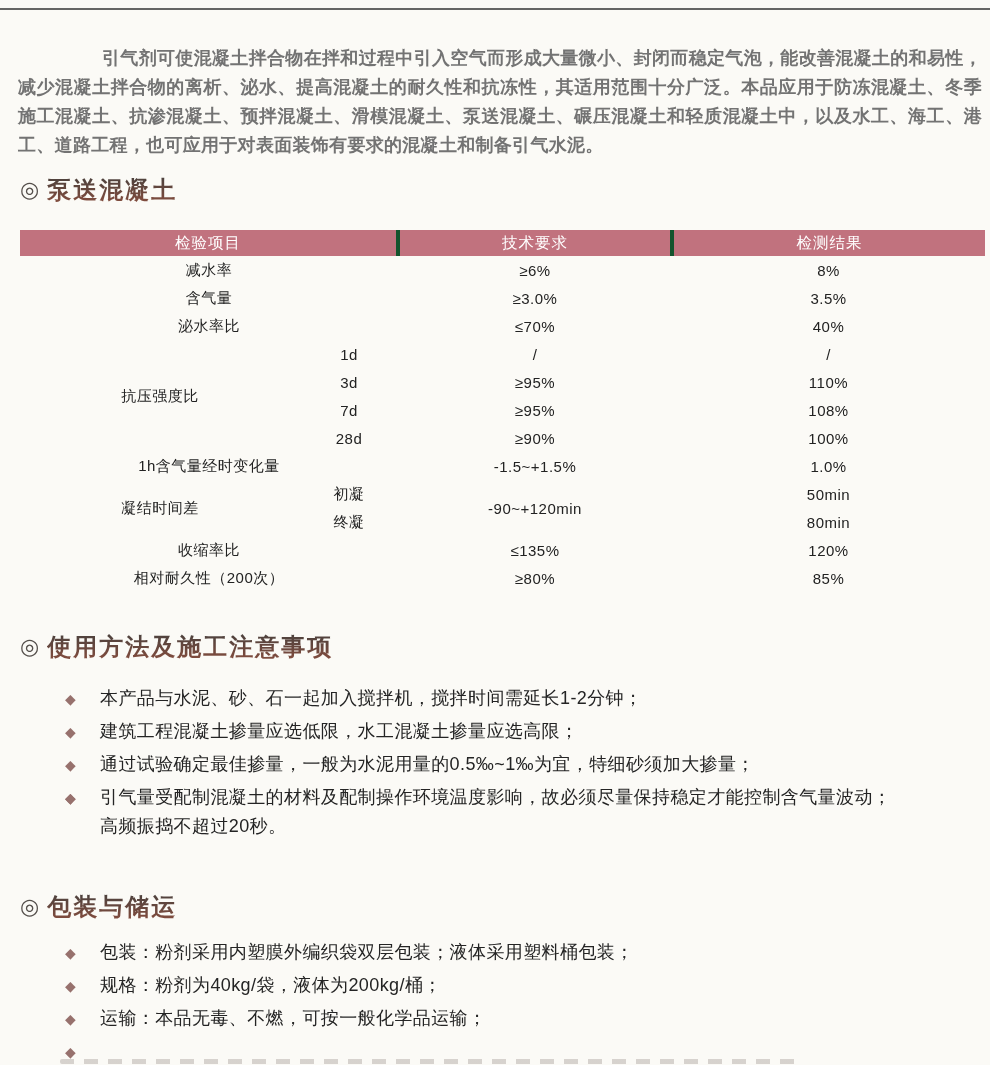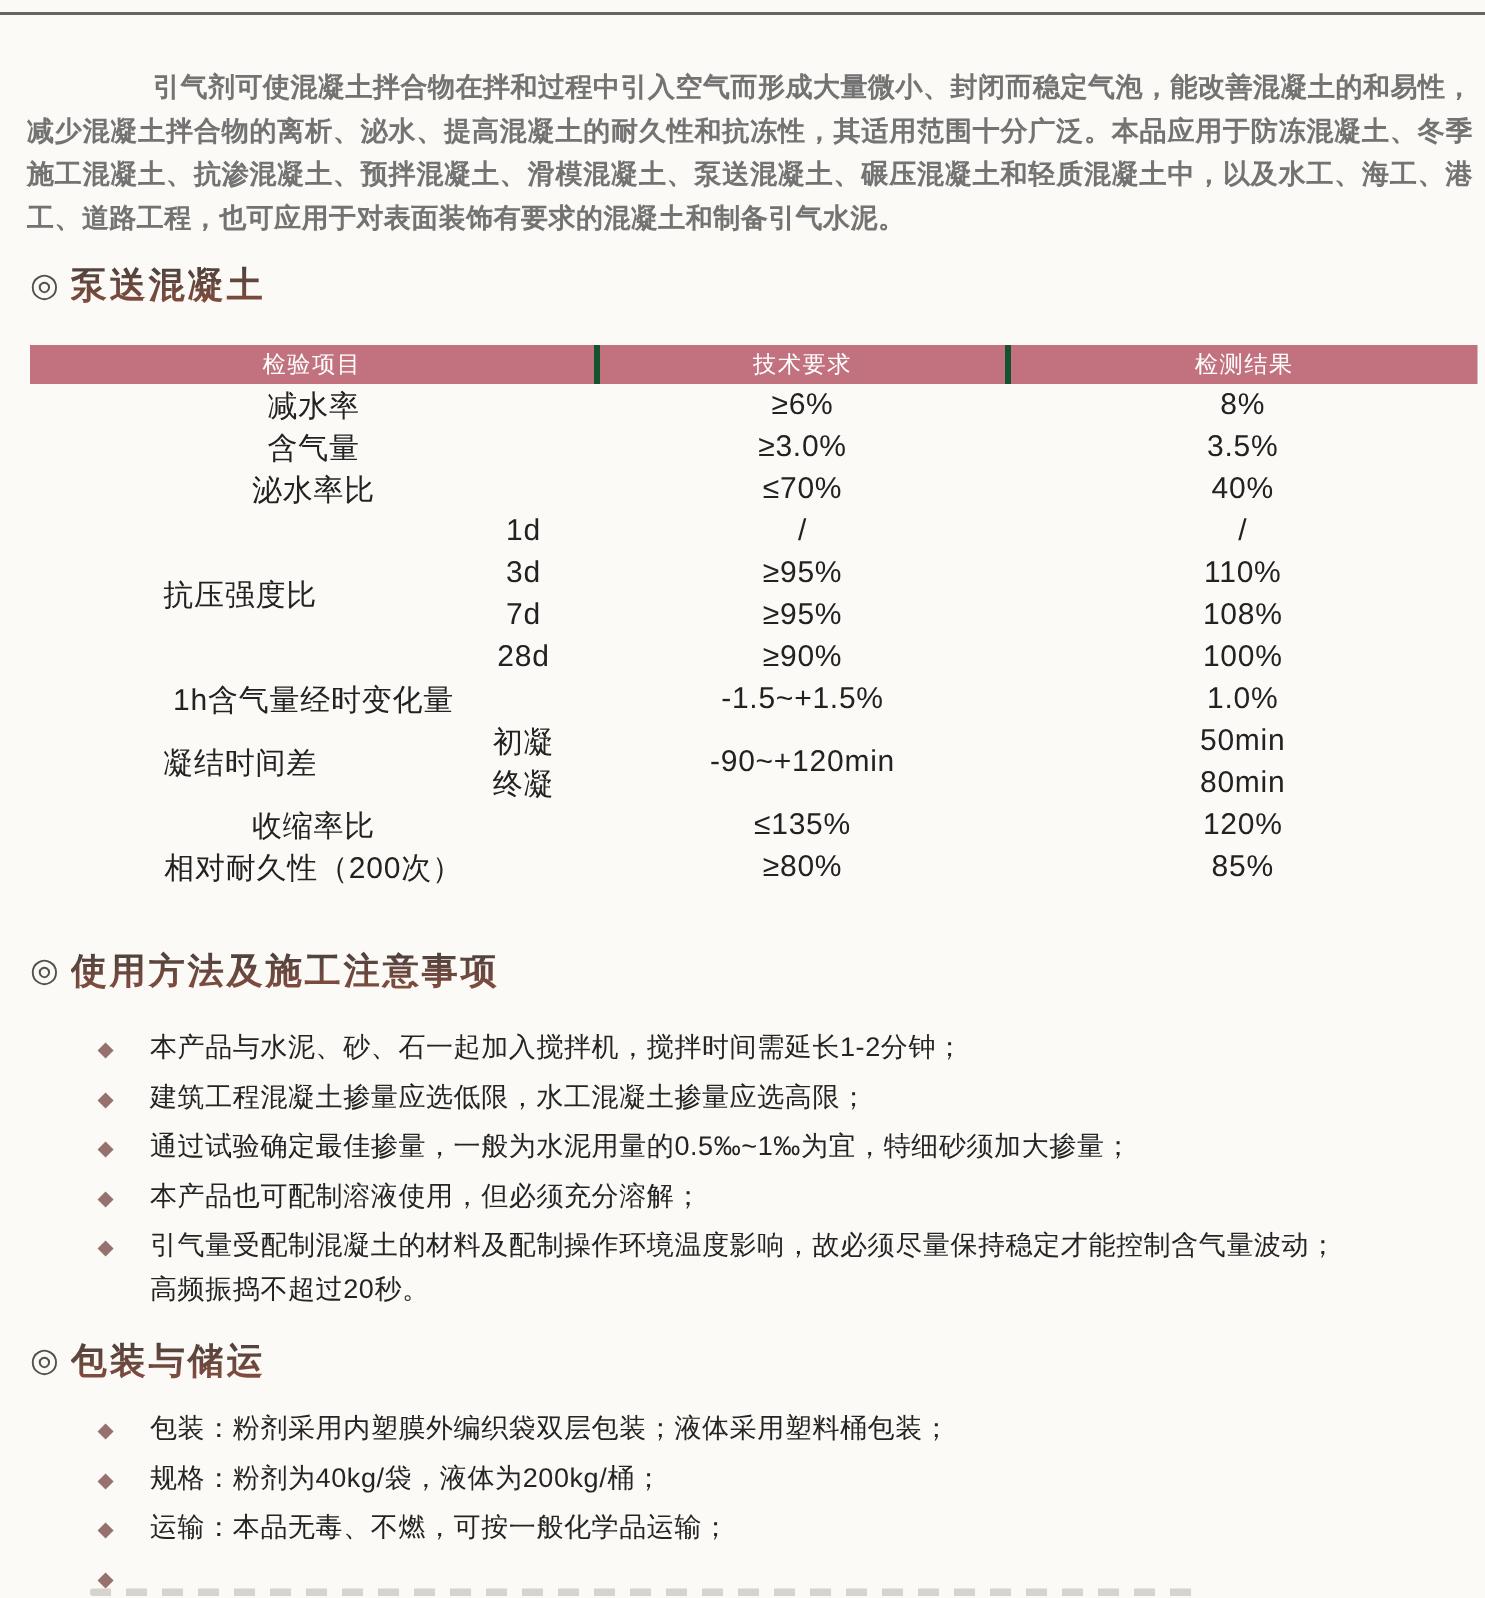--- a/index.html
+++ b/index.html
@@ -48,21 +48,21 @@
     position:absolute;left:20px;top:230px;width:965px;
     border-collapse:collapse;table-layout:fixed;
   }
   table.props th{
     background:#c1727e;color:#ffffff;font-weight:normal;
     font-size:15.5px;height:24px;letter-spacing:1px;
     border-left:4px solid #14532d;
   }
   table.props th:first-child{border-left:none;margin-left:12px;}
   table.props td{
-    height:28px;font-size:20px;text-align:center;color:#222222;
+    height:28px;font-size:15px;text-align:center;color:#222222;
     padding:0;letter-spacing:.5px;
   }
   td.shift{padding-left:72px;}
   
   ul.bullets{
     position:absolute;left:60px;width:925px;
     list-style:none;margin:0;padding:0;
   }
   .l-usage{top:684px;}
   .l-packing{top:938px;}
@@ -187,21 +187,20 @@
   <li>
     <span class="diamond">◆</span>
     <span class="btxt">建筑工程混凝土掺量应选低限，水工混凝土掺量应选高限；</span>
   </li>
   <li>
     <span class="diamond">◆</span>
     <span class="btxt">通过试验确定最佳掺量，一般为水泥用量的0.5‰~1‰为宜，特细砂须加大掺量；</span>
   </li>
   <li>
     <span class="diamond">◆</span>
-    <span class="btxt">本产品也可配制溶液使用，但必须充分溶解；</span>
   </li>
   <li>
     <span class="diamond">◆</span>
     <span class="btxt">引气量受配制混凝土的材料及配制操作环境温度影响，故必须尽量保持稳定才能控制含气量波动；
 高频振捣不超过20秒。</span>
   </li>
 </ul>
 
 <div class="section-heading h-packing">
   <span class="marker">◎</span>

